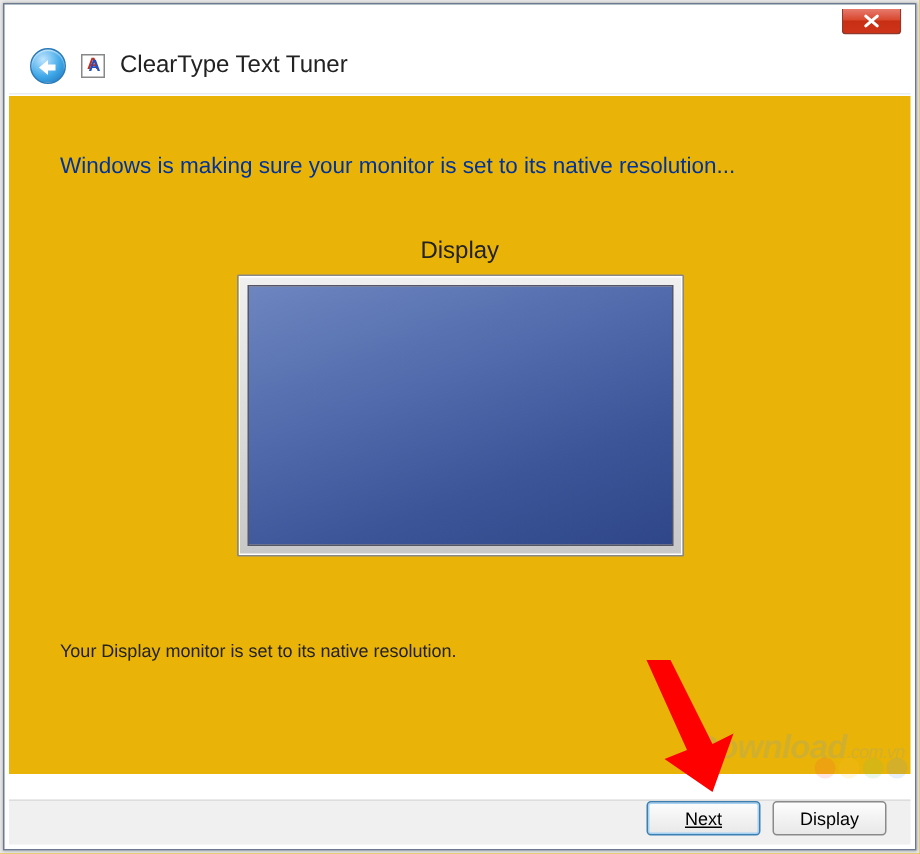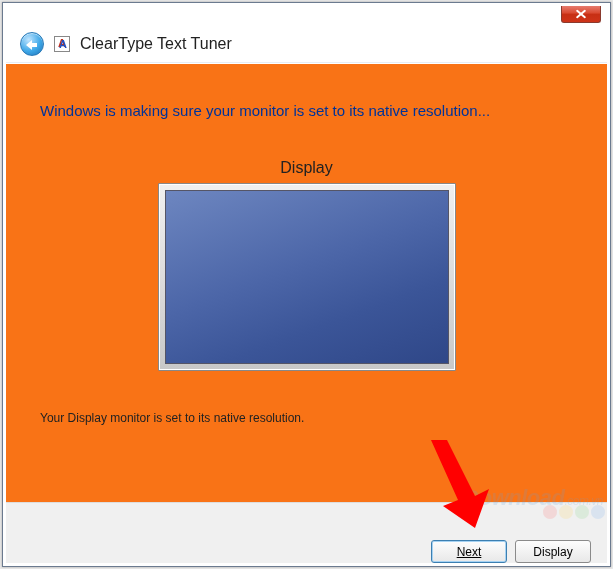--- a/index.html
+++ b/index.html
@@ -121,21 +121,21 @@
     font-size: 16px;
     color: #222;
   }
 
   .content {
     position: absolute;
     top: 61px;
     left: 3px;
     right: 3px;
     bottom: 50px;
-    background: #f97316;
+    background: #eab308;
     padding: 38px 34px 10px 34px;
   }
   .heading {
     color: #003399;
     font-size: 15px;
     font-weight: normal;
     margin-bottom: 40px;
   }
   .display-label {
     text-align: center;
@@ -156,35 +156,35 @@
     border-radius: 1px;
     box-shadow: inset 0 0 0 1px #fff;
   }
   .screen {
     width: 100%;
     height: 100%;
     background: linear-gradient(160deg, #6d86c0 0%, #4c66a8 45%, #3b5598 70%, #2f4788 100%);
     border: 1px solid #556;
   }
   .status-line {
-    margin-top: 40px;
+    margin-top: 56px;
     font-size: 12px;
     color: #222;
   }
 
   .footer {
     position: absolute;
     left: 3px;
     right: 3px;
     bottom: 3px;
-    height: 61px;
+    height: 30px;
     background: #f0f0f0;
     border-top: 1px solid #ddd;
     display: flex;
-    align-items: flex-end;
+    align-items: flex-start;
     justify-content: flex-end;
     padding-right: 16px;
     gap: 8px;
   }
   .btn {
     min-width: 76px;
     height: 23px;
     font-size: 12px;
     font-family: inherit;
     background: linear-gradient(to bottom, #fdfdfd, #e8e8e8);

